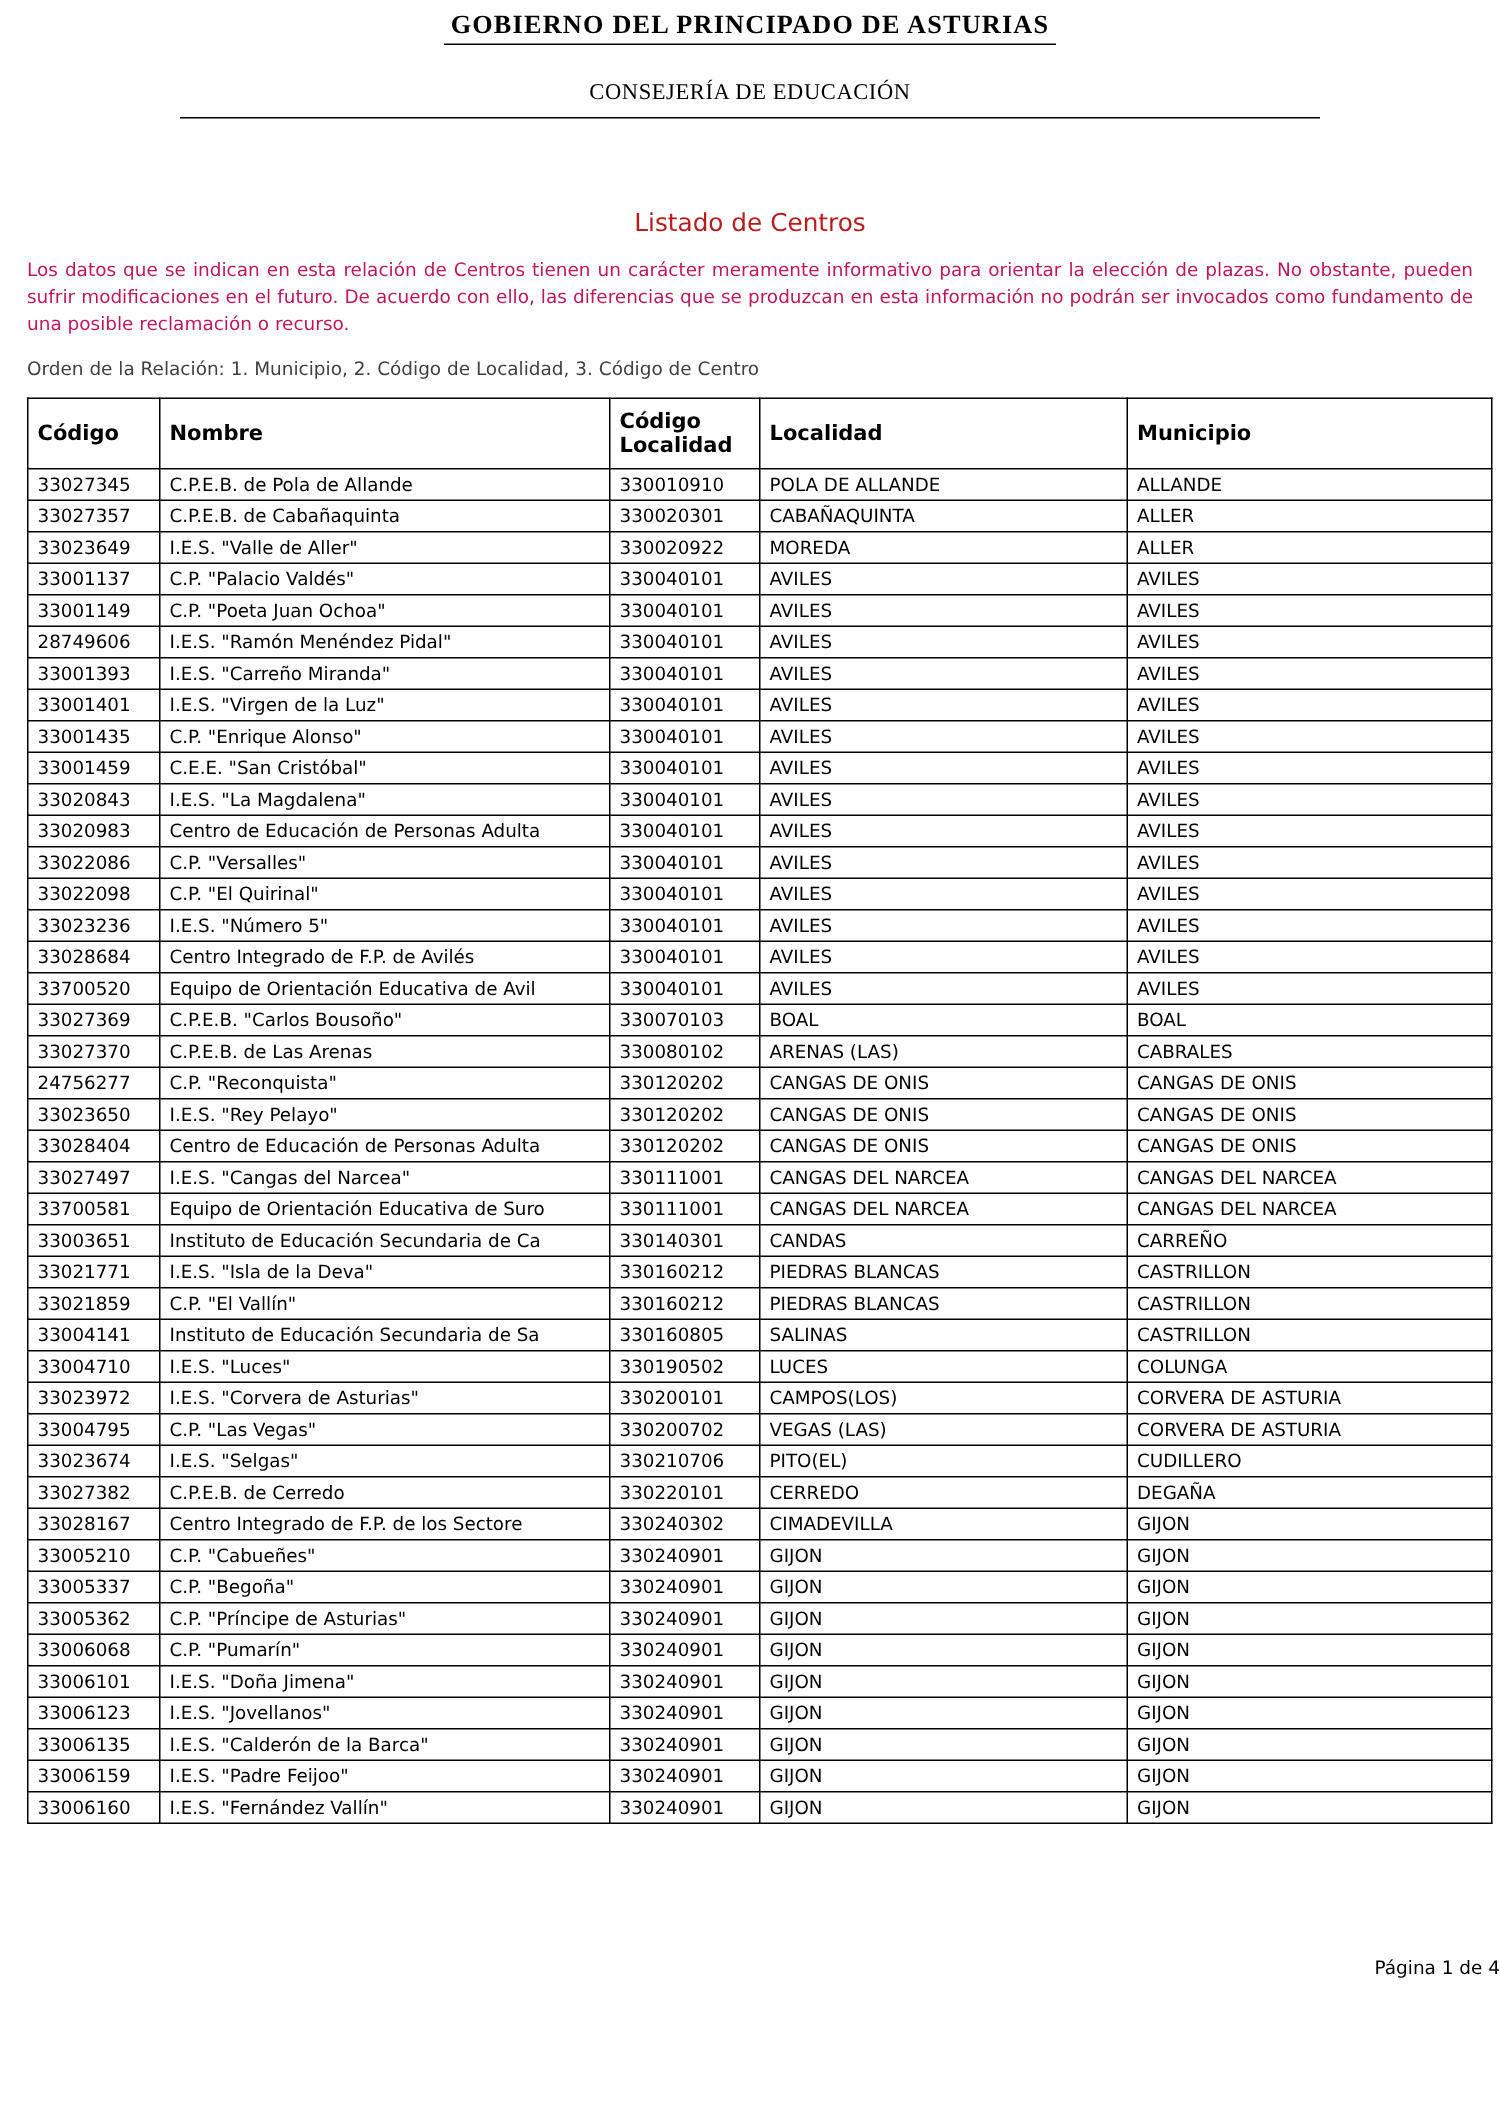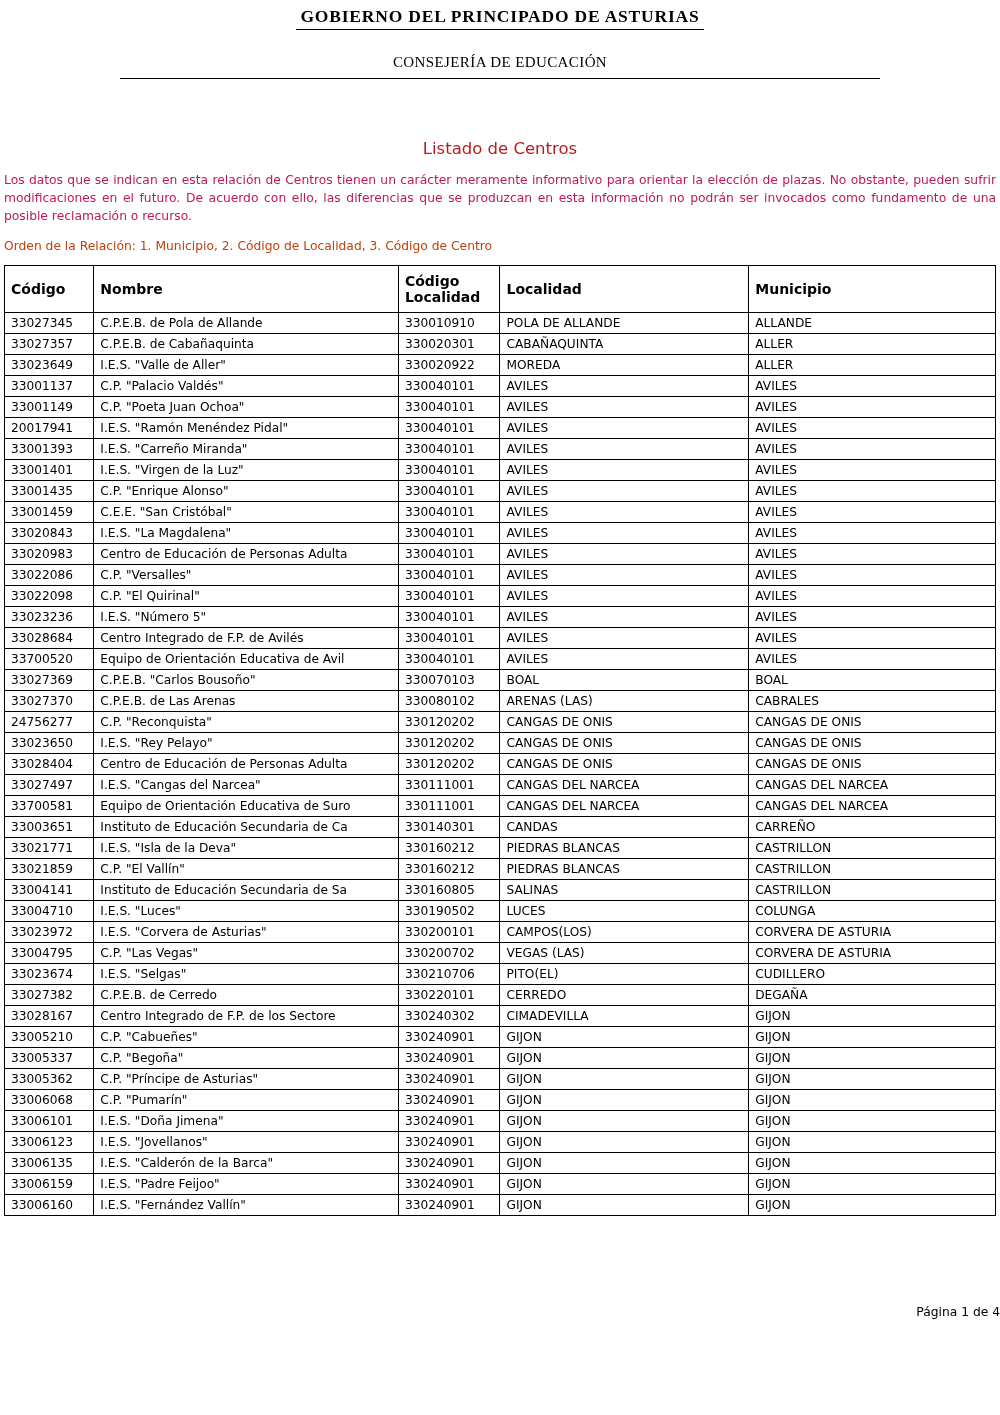--- a/index.html
+++ b/index.html
@@ -11,21 +11,21 @@
     width: 1000px;
     height: 1415px;
     font-family: "DejaVu Sans", sans-serif;
     color: #000000;
     position: relative;
   }
   .page {
     width: 1000px;
     height: 1415px;
     box-sizing: border-box;
-    padding: 0 4px;
+    padding: 0 18px;
     position: relative;
   }
   .letterhead {
     text-align: center;
     padding-top: 6px;
   }
   .lh-line1 {
     font-family: "Liberation Serif", serif;
     font-size: 17.5px;
     font-weight: bold;
@@ -56,21 +56,21 @@
   .intro {
     font-size: 12.3px;
     text-align: justify;
     line-height: 1.45;
     margin: 0 0 14px 0;
     color: #be185d;
   }
   .order-line {
     font-size: 12.3px;
     margin: 0 0 12px 0;
-    color: #c2410c;
+    color: #404040;
   }
   table.centros {
     width: 100%;
     border-collapse: collapse;
     table-layout: fixed;
     font-size: 12.2px;
   }
   table.centros th, table.centros td {
     border: 1px solid #000;
     padding: 3px 6px;
@@ -171,21 +171,21 @@
           <td>AVILES</td>
         </tr>
         <tr>
           <td>33001149</td>
           <td>C.P. "Poeta Juan Ochoa"</td>
           <td>330040101</td>
           <td>AVILES</td>
           <td>AVILES</td>
         </tr>
         <tr>
-          <td>20017941</td>
+          <td>28749606</td>
           <td>I.E.S. "Ramón Menéndez Pidal"</td>
           <td>330040101</td>
           <td>AVILES</td>
           <td>AVILES</td>
         </tr>
         <tr>
           <td>33001393</td>
           <td>I.E.S. "Carreño Miranda"</td>
           <td>330040101</td>
           <td>AVILES</td>

